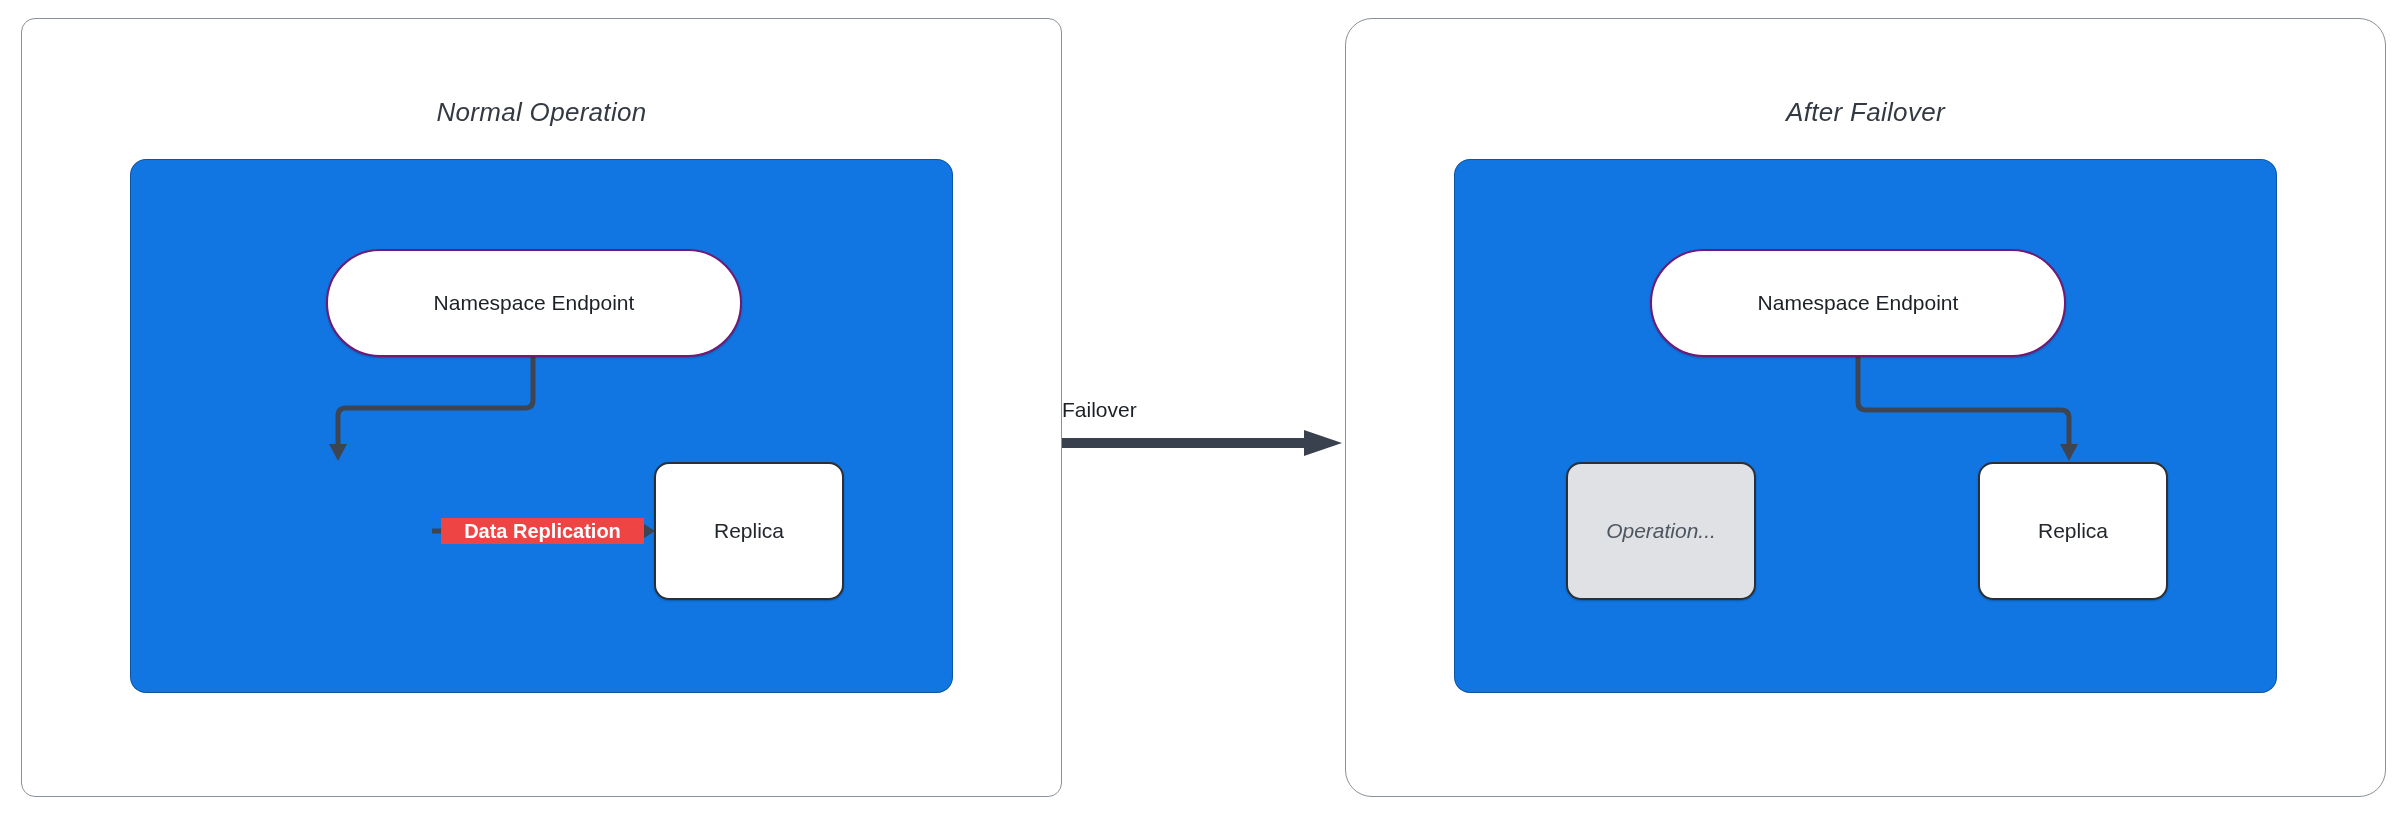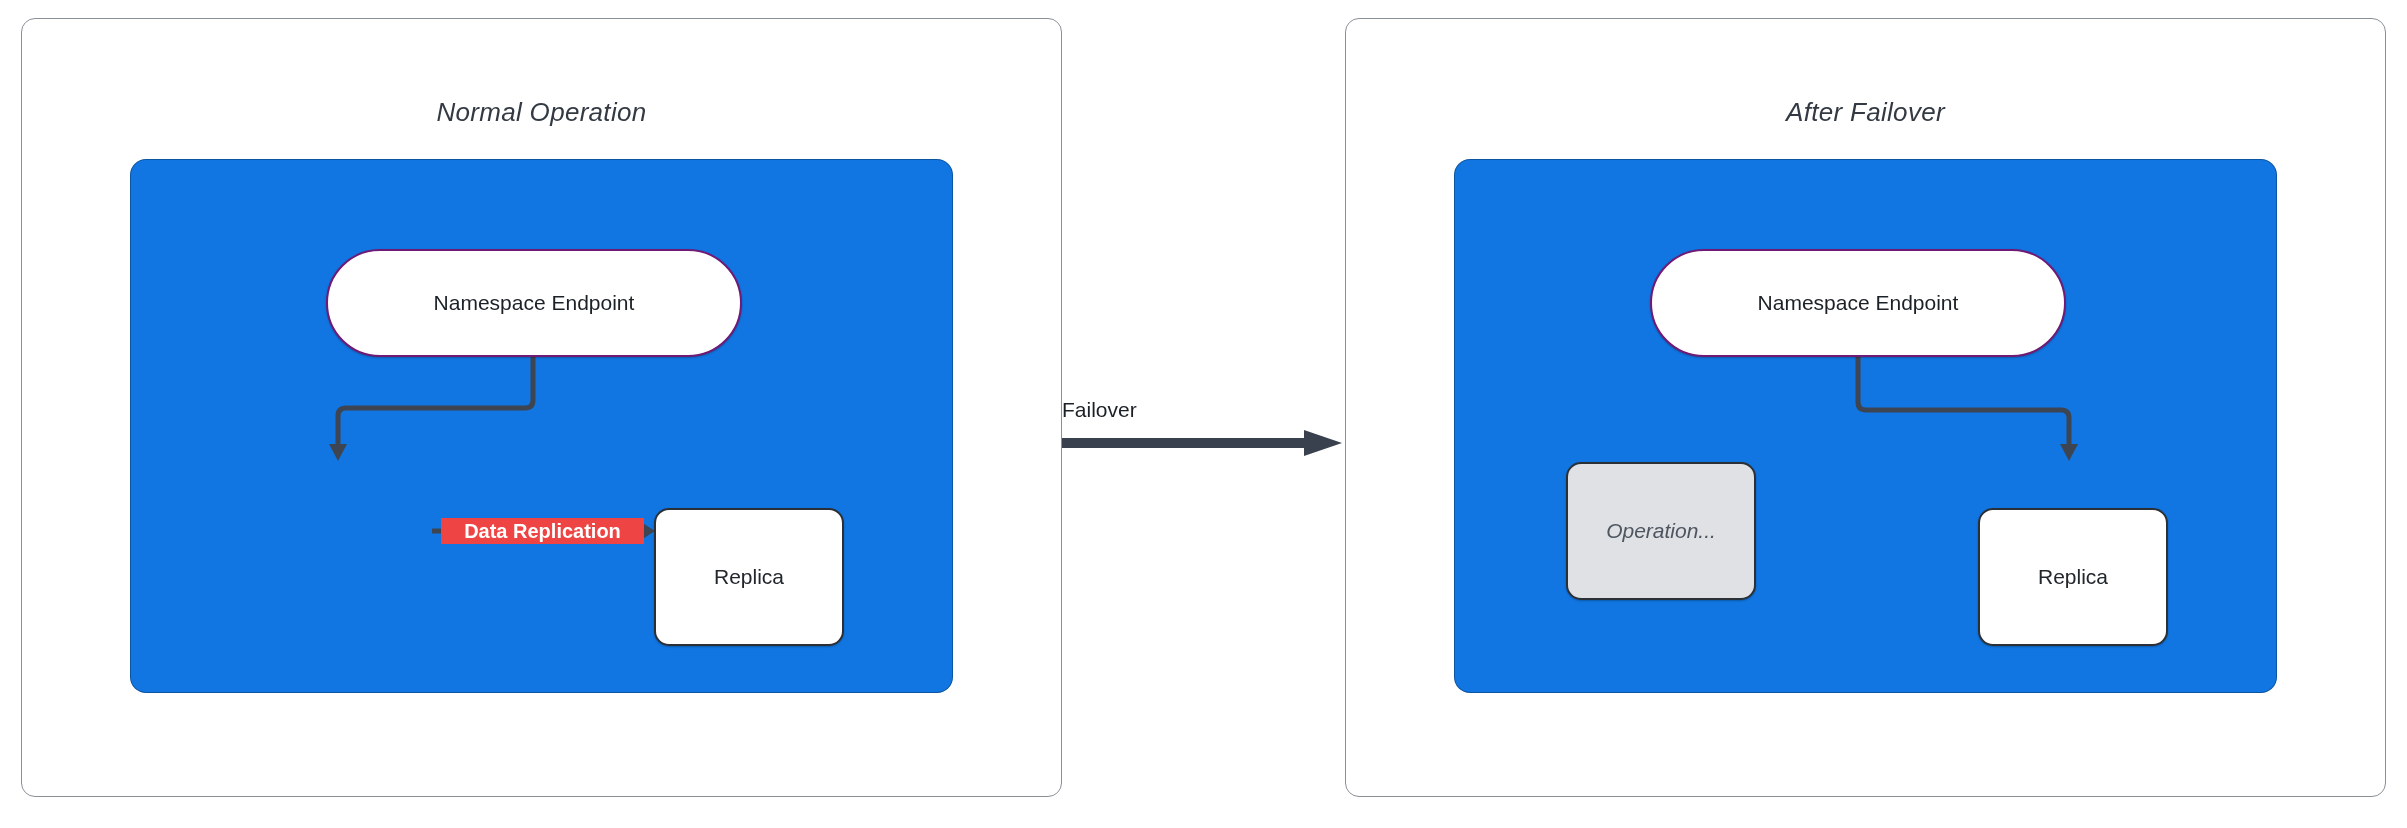--- a/index.html
+++ b/index.html
@@ -9,21 +9,21 @@
   .panel {
     position: absolute;
     top: 18px;
     width: 1041px;
     height: 779px;
     background: #ffffff;
     border: 1.5px solid #8a9097;
     border-radius: 14px;
   }
   .panel.left  { left: 21px; }
-  .panel.right { left: 1345px; }
+  .panel.right { left: 1345px; border-radius: 27px; }
 
   .panel-title {
     position: absolute;
     top: 78px;
     left: 0;
     width: 100%;
     text-align: center;
     font-size: 26px;
     font-style: italic;
     font-weight: 500;
@@ -73,21 +73,21 @@
     justify-content: center;
     text-align: center;
     font-size: 21px;
     font-weight: 500;
     color: #22272d;
     line-height: 1.35;
     padding: 0 18px;
     box-shadow: 0 1px 2px rgba(0,0,0,0.25);
   }
   .node.pos-left  { left: 111px; }
-  .node.pos-right { left: 523px; margin-top: 46px; }
+  .node.pos-right { left: 523px; }
   .node.recovering {
     background: #dfe1e4;
     color: #4d5560;
     font-style: italic;
   }
 
   .connector-svg {
     position: absolute;
     left: 0; top: 0;
     width: 823px;

